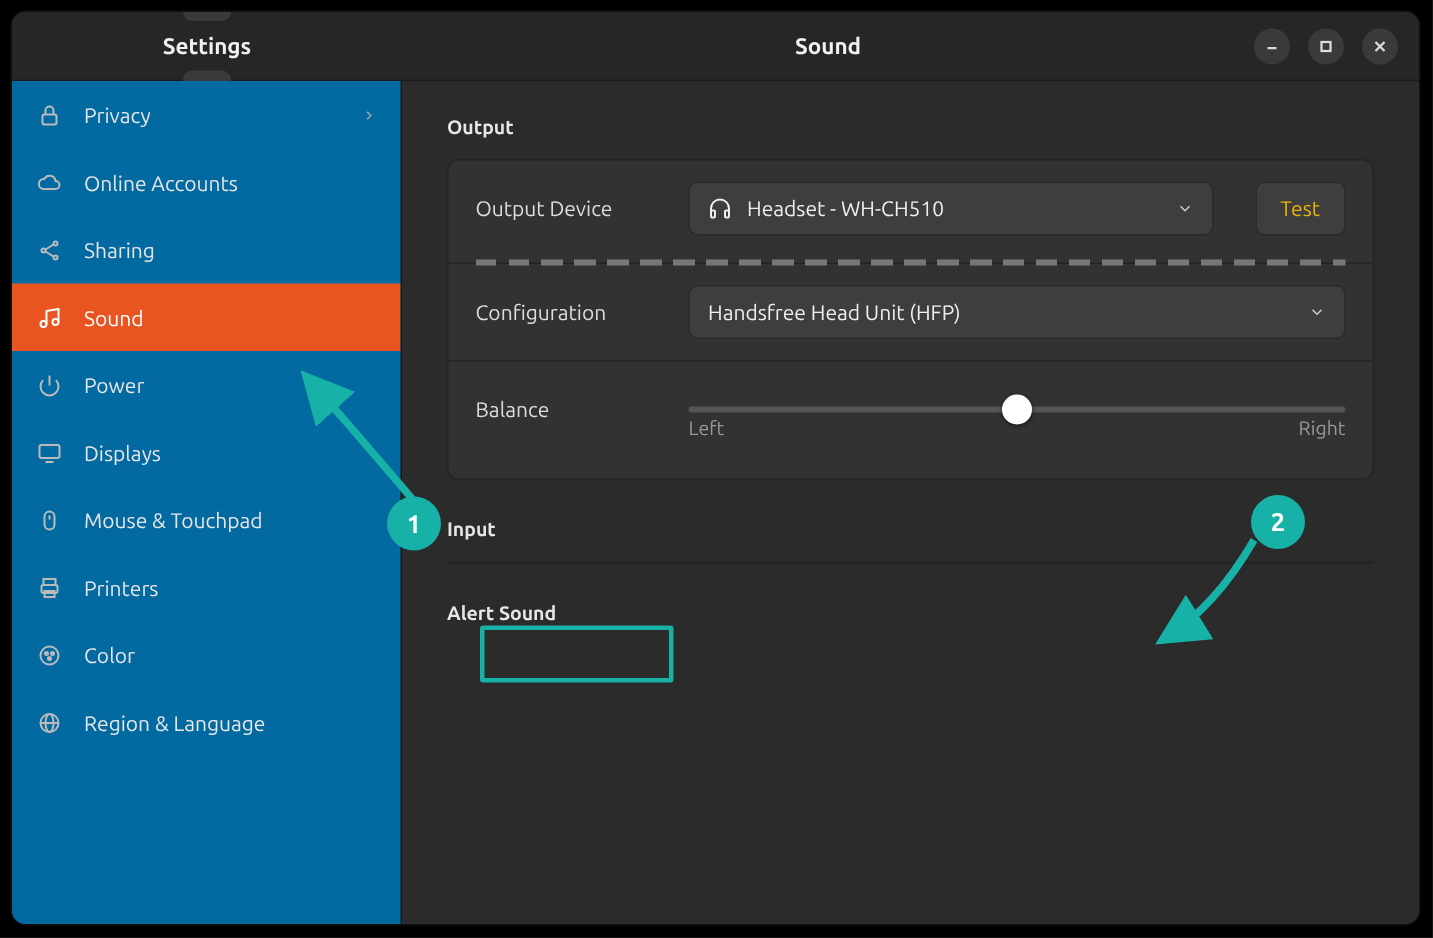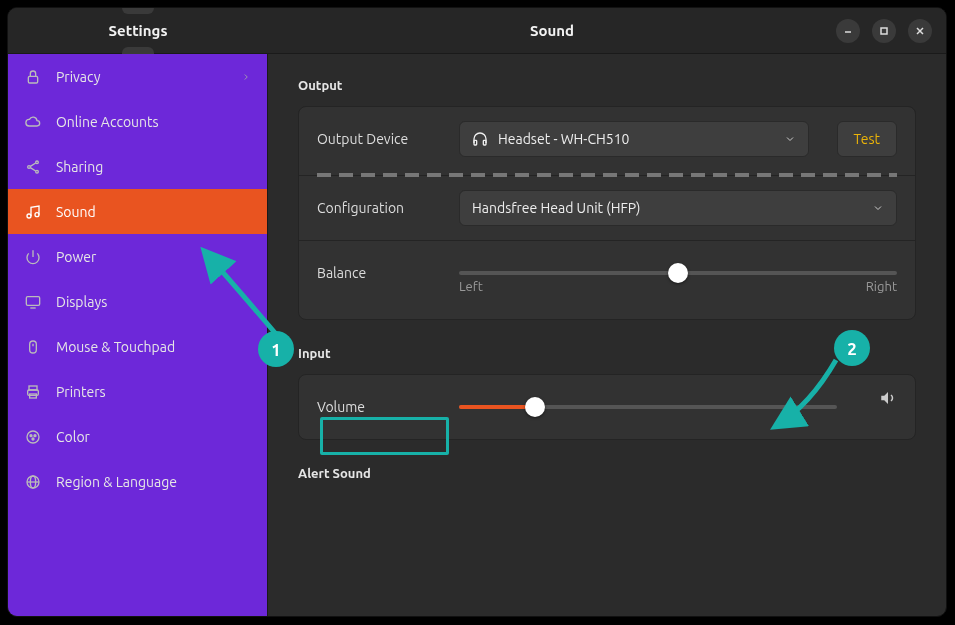--- a/index.html
+++ b/index.html
@@ -81,21 +81,21 @@
     color: #ddd;
     font-size: 11px;
   }
   .body {
     flex: 1;
     display: flex;
     overflow: hidden;
   }
   .sidebar {
     width: 260px;
-    background: #6d28d9;
+    background: #0369a1;
     border-right: 1px solid #1a1a1a;
     overflow-y: auto;
     text-align: right;
   }
   .sidebar-item {
     height: 45px;
     display: flex;
     align-items: center;
     padding: 0 16px;
     gap: 14px;
@@ -145,21 +145,21 @@
     border-top: 1px solid #242424;
   }
   .row-label {
     width: 120px;
     font-size: 14px;
     color: #ddd;
   }
   .row-body {
     flex: 1;
     display: flex;
-    align-items: flex-start;
+    align-items: flex-end;
     gap: 28px;
   }
   .dropdown {
     flex: 1;
     height: 36px;
     background: #3e3e3e;
     border: 1px solid #2a2a2a;
     border-radius: 6px;
     display: flex;
     align-items: center;
@@ -450,37 +450,20 @@
             </div>
           </div>
         </div>
 
       </div>
 
       <div class="section-title">Input</div>
       <div class="panel">
 
 
-        <div class="row">
-          <div class="row-label">Volume</div>
-          <div class="row-body">
-            <div class="slider-wrap">
-              <div class="slider-track">
-                <div class="slider-fill" id="volume-fill" style="width: 20%;"></div>
-              </div>
-              <div class="slider-thumb" id="volume-thumb" style="left: 20%;"></div>
-            </div>
-            <div class="vol-icon">
-              <svg width="18" height="18" viewBox="0 0 24 24" fill="currentColor">
-                  <path d="M3 9v6h4l5 5V4L7 9H3z"></path>
-                  <path d="M16 8a5 5 0 010 8" fill="none" stroke="currentColor" stroke-width="2"></path>
-                </svg>
-            </div>
-          </div>
-        </div>
 
       </div>
 
       <div class="section-title">Alert Sound</div>
 
     </div>
   </div>
 </div>
 
 <div class="annot-box" style="left:320px; top:417px; width:129px; height:38px;"></div>

